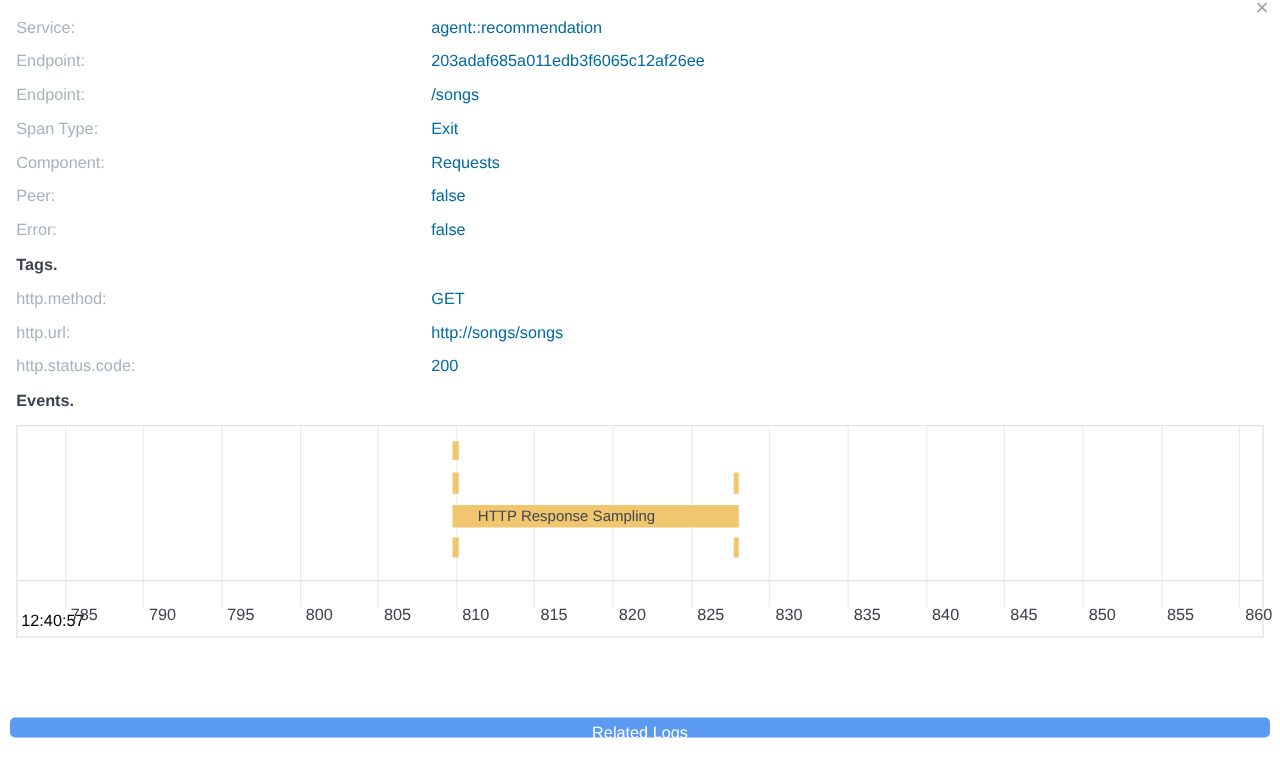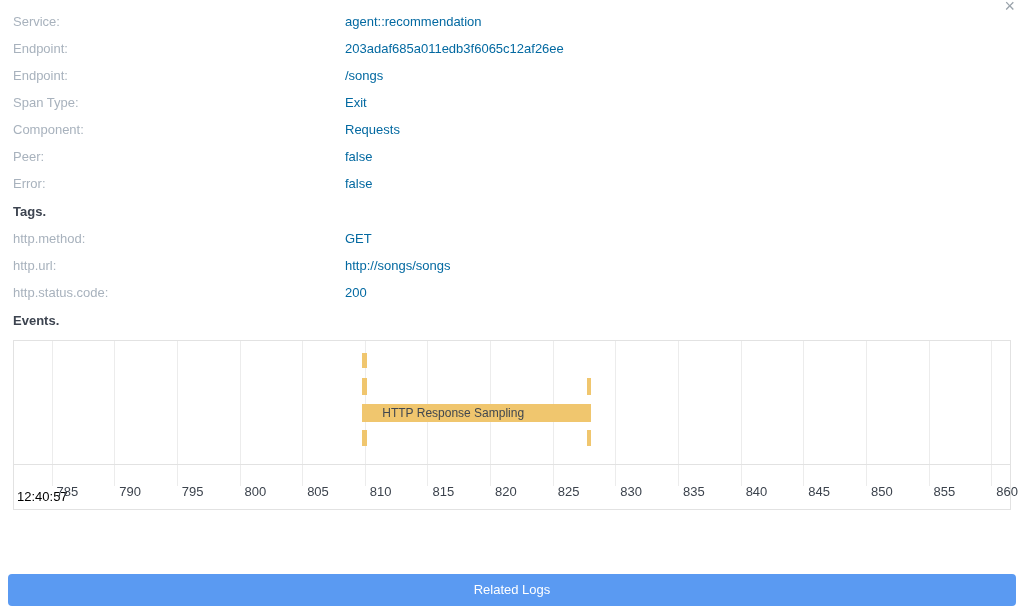--- a/index.html
+++ b/index.html
@@ -69,21 +69,21 @@
     background: #f0c66e;
     min-width: 3px;
   }
   .barlabel {
     display: block;
     font-size: 12px; line-height: 18px; color: #41474f;
     padding-left: 20px; white-space: nowrap;
   }
   
   .related {
-    position: absolute; left: 8px; right: 8px; top: 574px; height: 32px;
+    position: absolute; left: 8px; right: 8px; top: 574px; height: 16px;
     background: #5a9af2; color: #ffffff;
     border: none; border-radius: 4px;
     font-family: "Liberation Sans", "DejaVu Sans", sans-serif;
     font-size: 13px; line-height: 24px; text-align: center;
     cursor: pointer; padding: 0;
   }
 </style>
 </head>
 <body>
 

